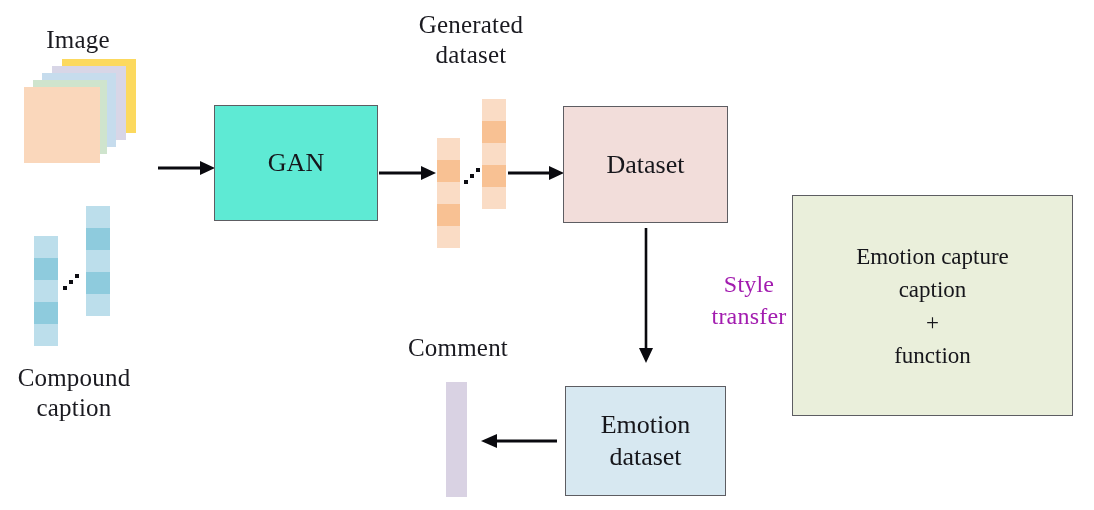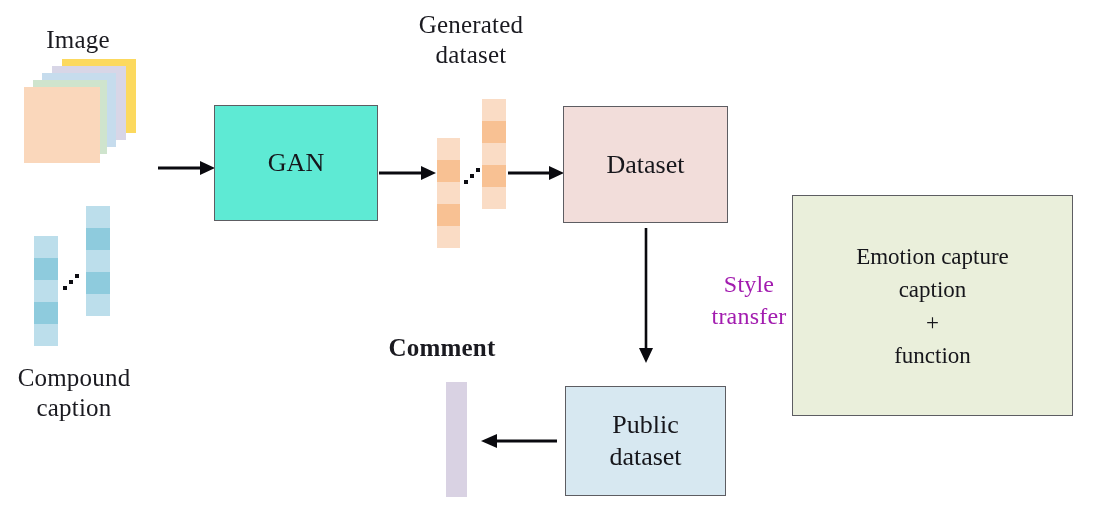--- a/index.html
+++ b/index.html
@@ -165,32 +165,32 @@
   <div class="arrow" style="left:635px; top:228px; width:22px; height:136px;">
     <svg width="22" height="136" viewBox="0 0 22 136">
       <line x1="11" y1="0" x2="11" y2="122" stroke="#0a0a0f" stroke-width="2.6"></line>
       <polygon points="4,120 11,135 18,120" fill="#0a0a0f"></polygon>
     </svg>
   </div>
 
   <div class="label label-green" id="label-style-transfer" style="left:684px; top:268px; width:130px; font-size:24px; line-height:32px;">Style
 transfer</div>
 
-  <div class="label" id="label-comment" style="left:370px; top:333px; width:144px;font-weight:bold;">Comment</div>
+  <div class="label" id="label-comment" style="left:386px; top:333px; width:144px;">Comment</div>
 
   <div id="comment-bar" style="left:446px; top:382px; width:21px; height:115px;"></div>
 
   <div class="arrow" style="left:481px; top:431px; width:76px; height:20px;">
     <svg width="76" height="20" viewBox="0 0 76 20">
       <line x1="14" y1="10" x2="76" y2="10" stroke="#0a0a0f" stroke-width="3"></line>
       <polygon points="16,3 0,10 16,17" fill="#0a0a0f"></polygon>
     </svg>
   </div>
 
-  <div class="box" id="public-box" style="left:565px; top:386px; width:161px; height:110px;">Public
+  <div class="box" id="public-box" style="left:565px; top:386px; width:161px; height:110px;">Emotion
 dataset</div>
 
   <div class="box" id="emotion-box" style="left:792px; top:195px; width:281px; height:221px; flex-direction:column;">
     <span>Emotion capture</span>
     <span>caption</span>
     <span>+</span>
     <span style="">function</span>
   </div>
 
 </div>

